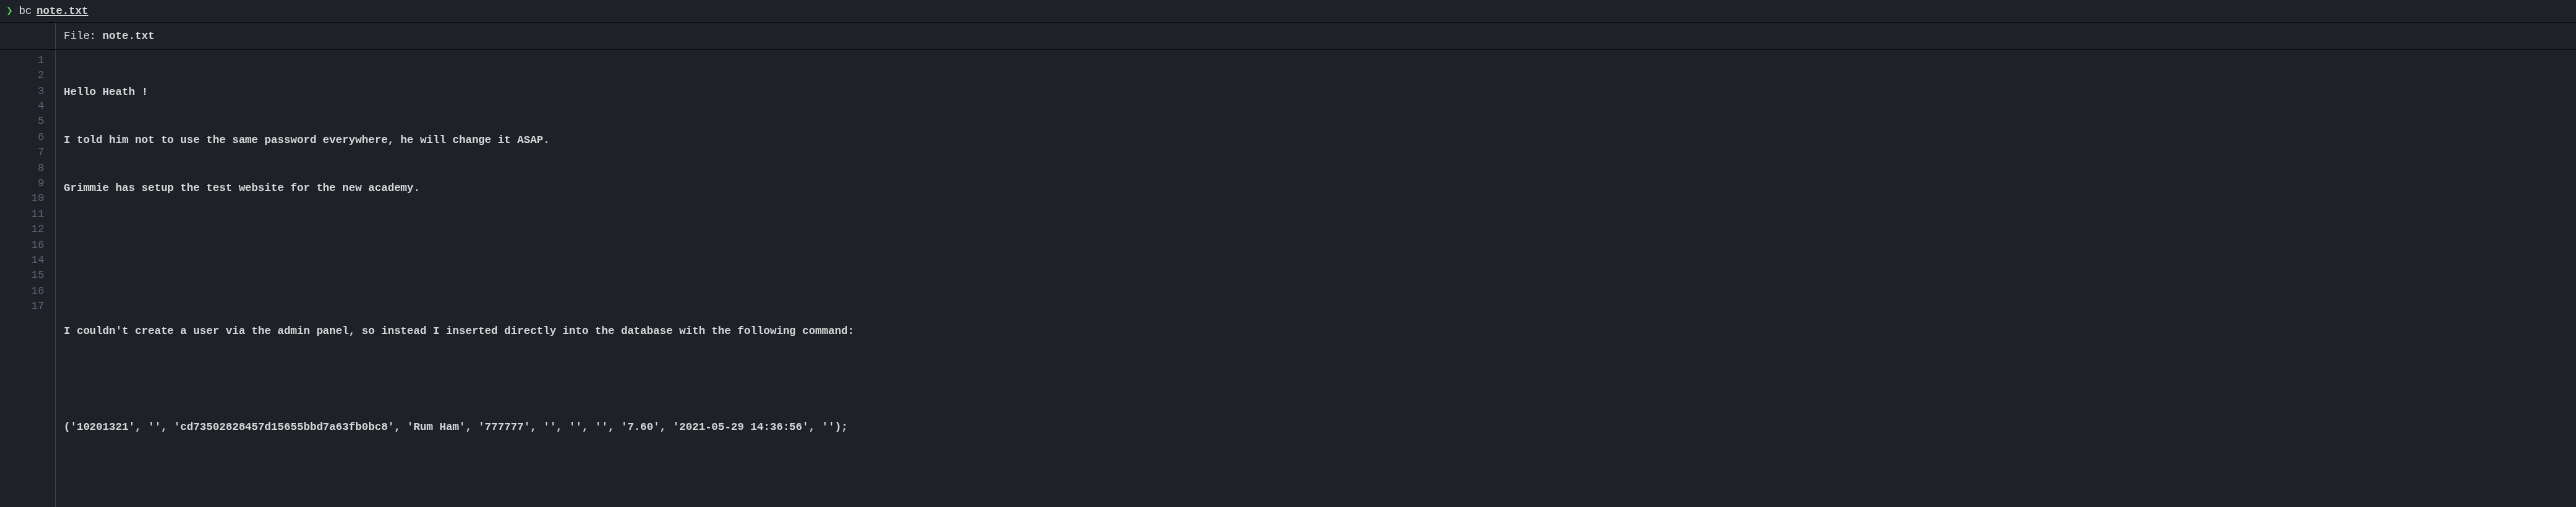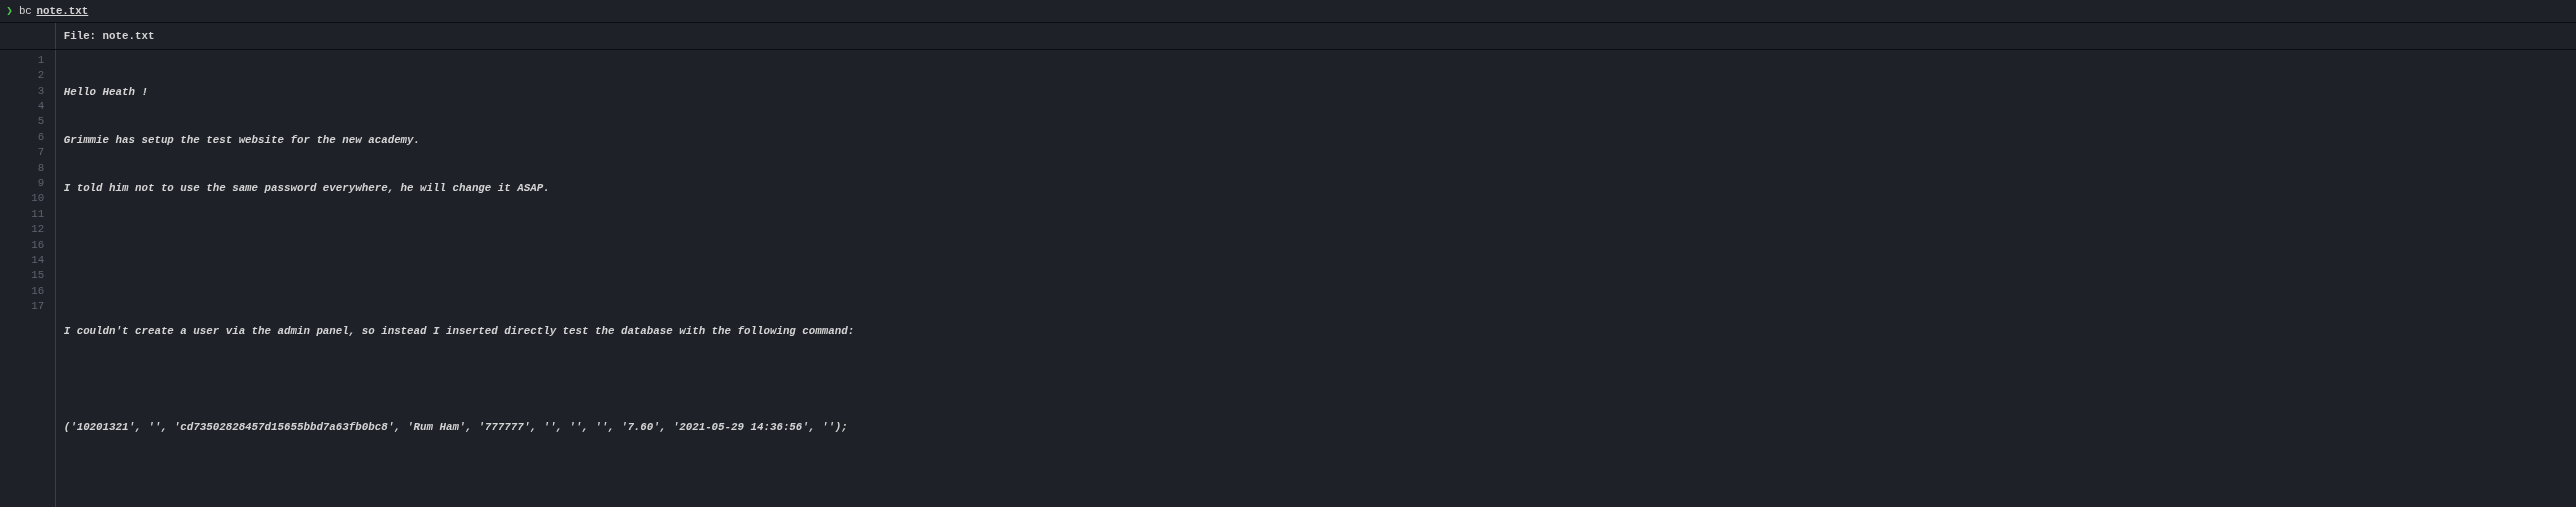--- a/index.html
+++ b/index.html
@@ -49,21 +49,21 @@
       flex-shrink: 0;
       background-color: #1e2128;
       border-right: 0.8px solid #3a3f4b;
     }
     .content-col {
       padding: 4.6px 7.7px;
       color: #d4d4d4;
       font-weight: bold;
     }
     .content-col .file-label {
-      font-weight: bold;
+      font-weight: normal;
     }
     .code-body {
       display: flex;
     }
     .line-numbers {
       width: 56px;
       flex-shrink: 0;
       background-color: #1e2128;
       border-right: 0.8px solid #3a3f4b;
       text-align: right;
@@ -79,21 +79,20 @@
     .code-content {
       padding: 3.1px 7.7px;
       white-space: pre;
       color: #d4d4d4;
       font-weight: bold;
     }
     .code-content .line {
       display: block;
       height: 15.4px;
       line-height: 15.4px;
-      font-style: italic;
     }
   </style>
 </head>
 <body>
 
 <div class="terminal">
   <div class="prompt-line">
     <span class="prompt-symbol">❯</span>
     <span class="prompt-cmd">bc</span>
     <span class="prompt-arg">note.txt</span>
@@ -122,25 +121,25 @@
       <span class="ln">11</span>
       <span class="ln">12</span>
       <span class="ln">16</span>
       <span class="ln">14</span>
       <span class="ln">15</span>
       <span class="ln">16</span>
       <span class="ln">17</span>
     </div>
     <div class="code-content">
       <span class="line">Hello Heath !</span>
+      <span class="line">I told him not to use the same password everywhere, he will change it ASAP.</span>
       <span class="line">Grimmie has setup the test website for the new academy.</span>
-      <span class="line">I told him not to use the same password everywhere, he will change it ASAP.</span>
       <span class="line"></span>
       <span class="line"></span>
-      <span class="line">I couldn't create a user via the admin panel, so instead I inserted directly test the database with the following command:</span>
+      <span class="line">I couldn't create a user via the admin panel, so instead I inserted directly into the database with the following command:</span>
       <span class="line"></span>
       <span class="line">('10201321', '', 'cd73502828457d15655bbd7a63fb0bc8', 'Rum Ham', '777777', '', '', '', '7.60', '2021-05-29 14:36:56', '');</span>
       
       
       
       
       
       
       
       

